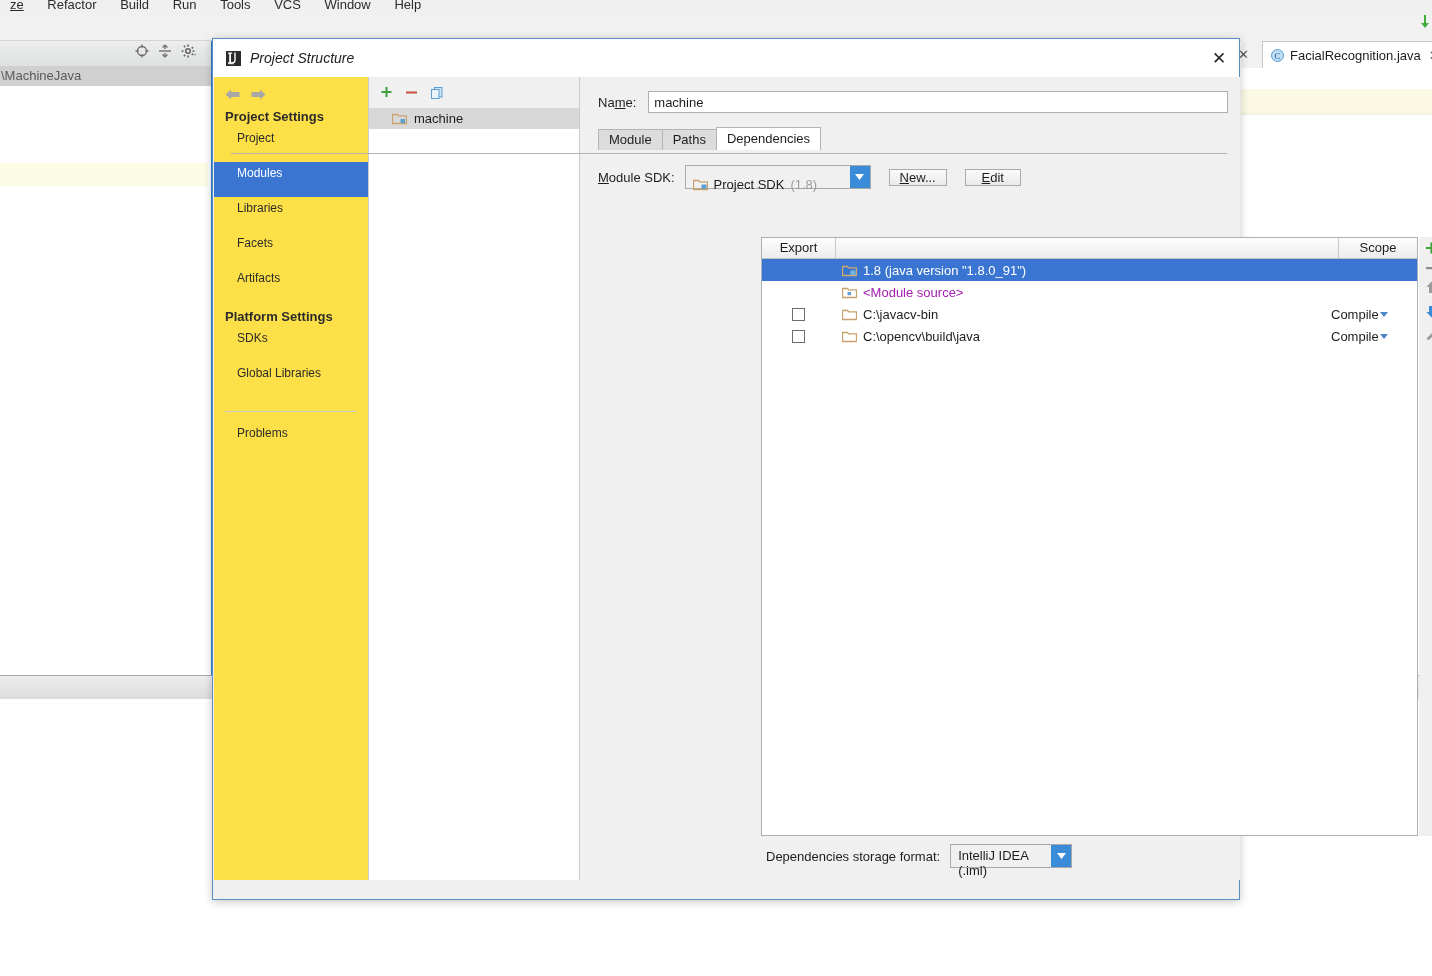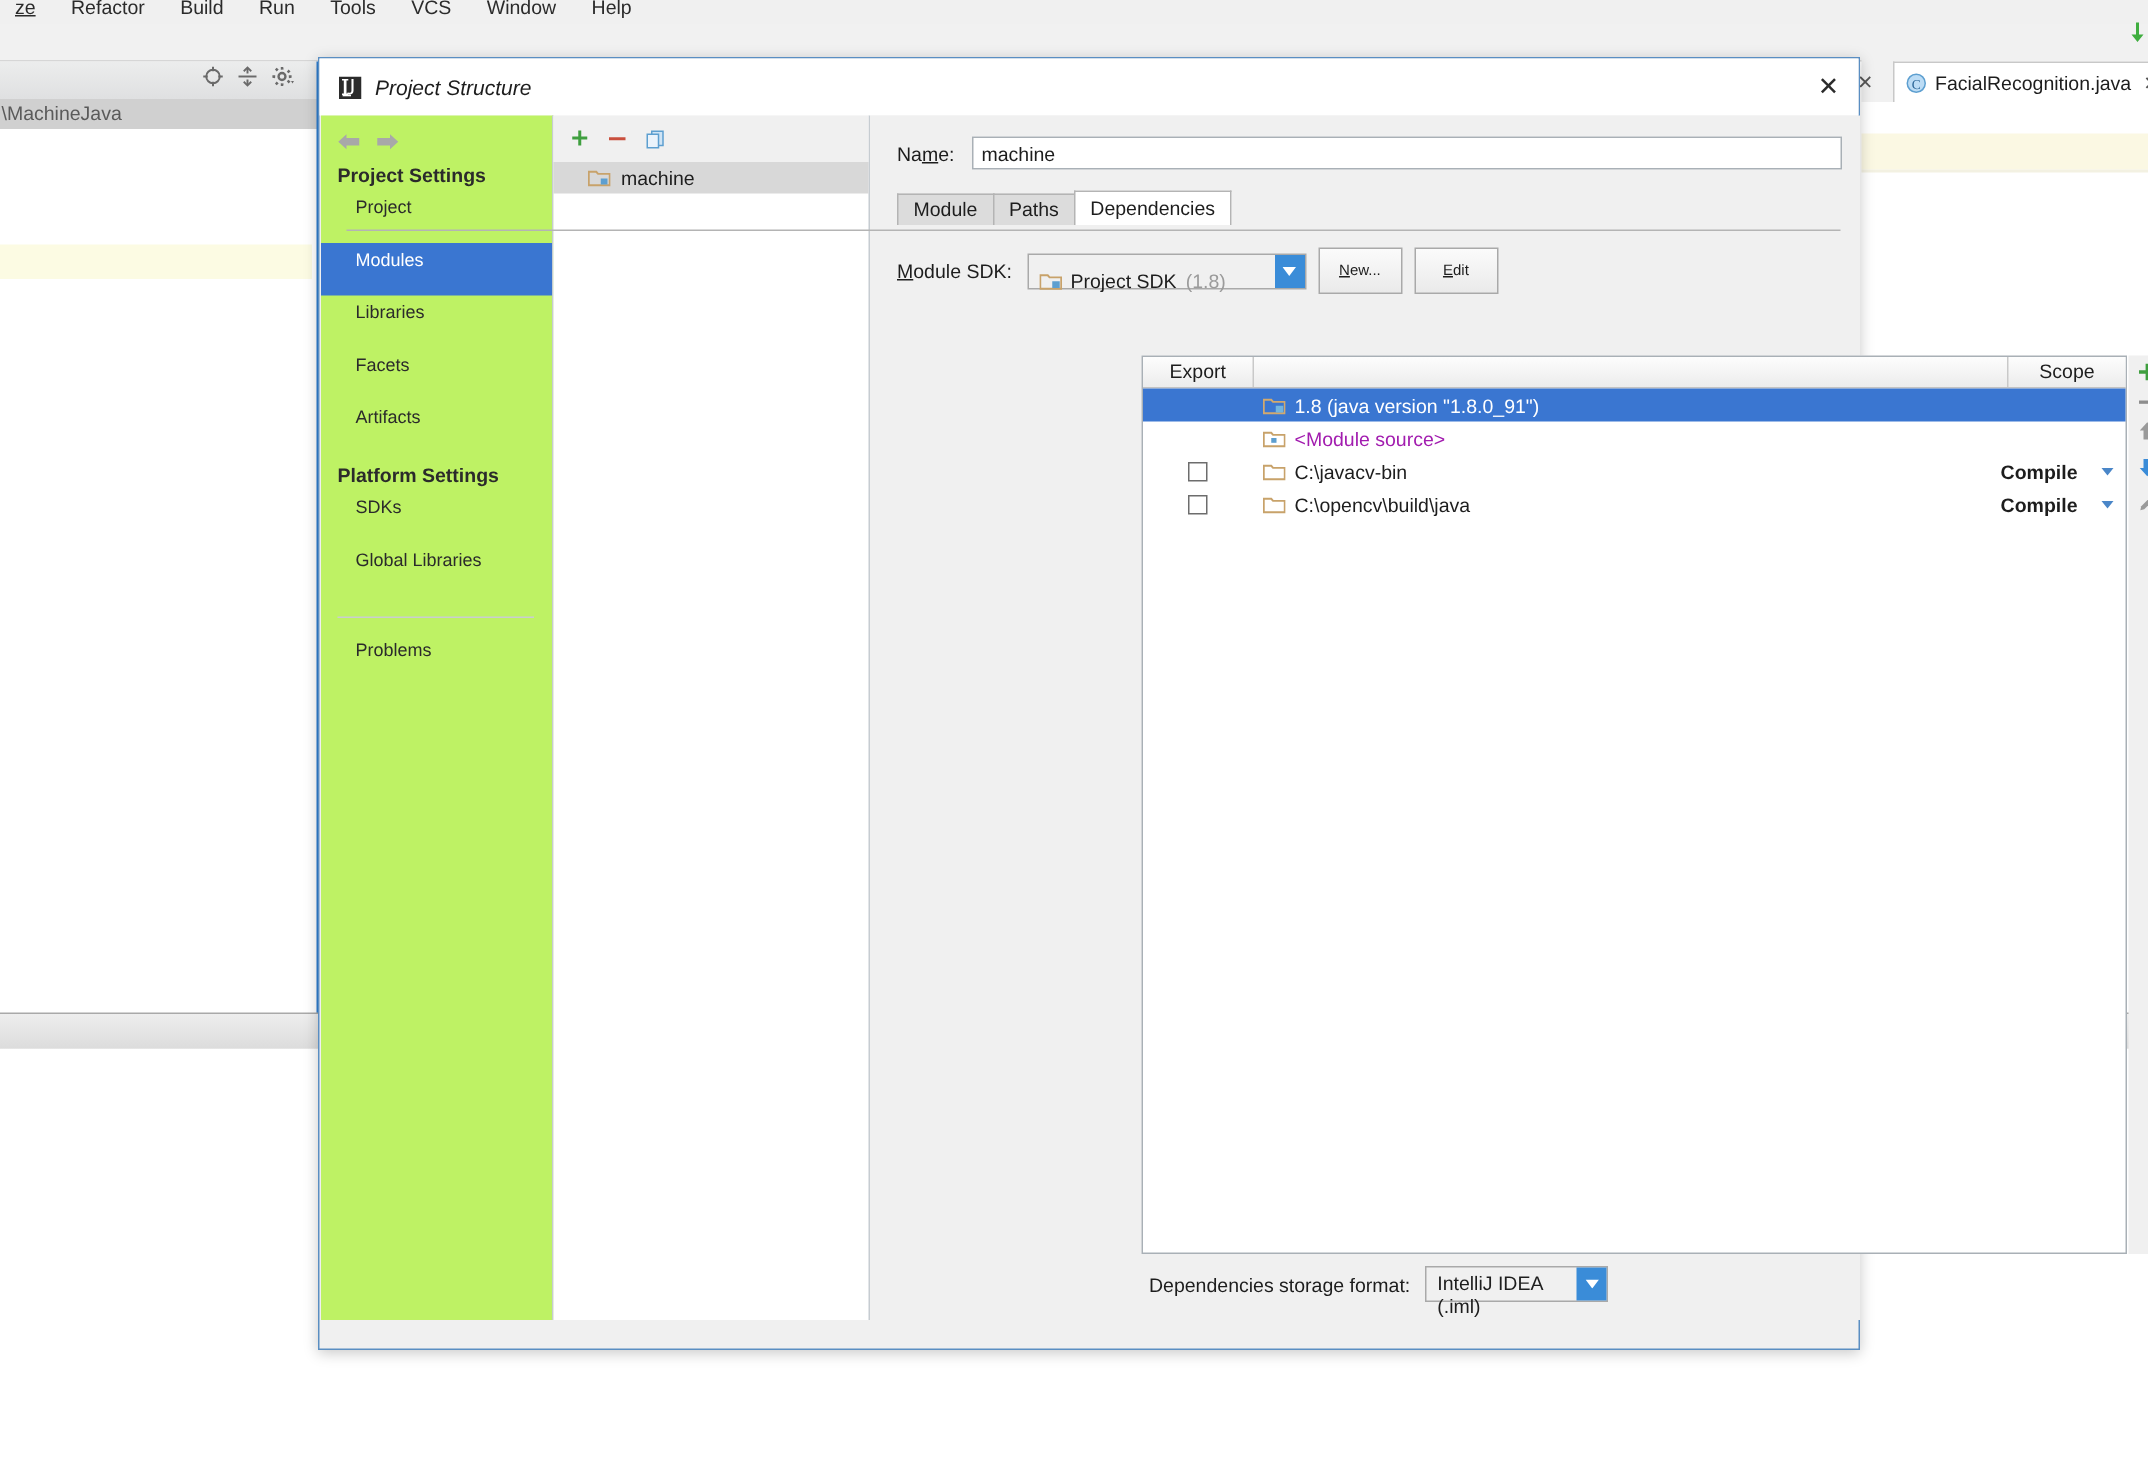--- a/index.html
+++ b/index.html
@@ -151,21 +151,21 @@
     width: 28px; height: 26px;
     display: flex; align-items: center; justify-content: center;
     font-size: 17px; color: #2b2b2b; cursor: default;
     font-family: "DejaVu Sans", sans-serif;
   }
 
   
   .dlg-nav {
     position: absolute; left: 1px; top: 38px;
     width: 155px; height: 803px;
-    background: #bef264;
+    background: #fde047;
     border-right: 1px solid #c6ccd1;
     box-sizing: border-box;
   }
   .nav-arrows {
     display: flex; gap: 9px;
     padding: 10px 0 0 10px;
     color: #9a9a9a;
   }
   .nav-section {
     font-weight: bold; font-size: 13px; color: #2b2b2b;
@@ -273,26 +273,26 @@
   }
   .combo .combo-arrow {
     width: 20px; height: 100%;
     background: #3a8cd8;
     display: flex; align-items: center; justify-content: center;
     color: #ffffff; font-size: 8px;
   }
   .sdk-combo { width: 186px; justify-content: space-between; }
   .muted { color: #9b9b9b; }
   .btn {
-    height: 31px; min-width: 56px;
-    margin-left: 8px;
+    height: 17px; min-width: 56px;
+    margin-left: 18px;
     background: linear-gradient(#fbfbfb, #eaeaea);
     border: 1px solid #a9a9a9;
     font-family: "Liberation Sans", sans-serif;
-    font-size: 10px; color: #1d1d1d;
+    font-size: 13px; color: #1d1d1d;
     box-sizing: border-box;
     padding: 0 10px;
   }
   .btn u { text-decoration: underline; }
 
   
   .dep-wrap {
     position: absolute; left: 548px; top: 198px;
     width: 657px; height: 599px;
     background: #ffffff;
@@ -320,22 +320,22 @@
   }
   .dep-row.selected { background: #3a76d1; color: #ffffff; }
   .dep-row .c-export {
     width: 73px; display: flex; align-items: center; justify-content: center;
   }
   .dep-row .c-name {
     flex: 1; display: flex; align-items: center; gap: 6px;
     padding-left: 7px;
   }
   .dep-row .c-scope {
-    width: 78px; display: flex; align-items: center; justify-content: flex-end;
-    padding-right: 8px; gap: 16px; font-weight: bold;
+    width: 78px; display: flex; align-items: center; justify-content: flex-start;
+    padding-right: 8px; gap: 1px;
   }
   .chk {
     width: 13px; height: 13px;
     border: 1px solid #6d6d6d;
     background: #ffffff;
     box-sizing: border-box;
   }
   .modsrc { color: #a21caf; }
   .tri-blue {
     width: 0; height: 0;

